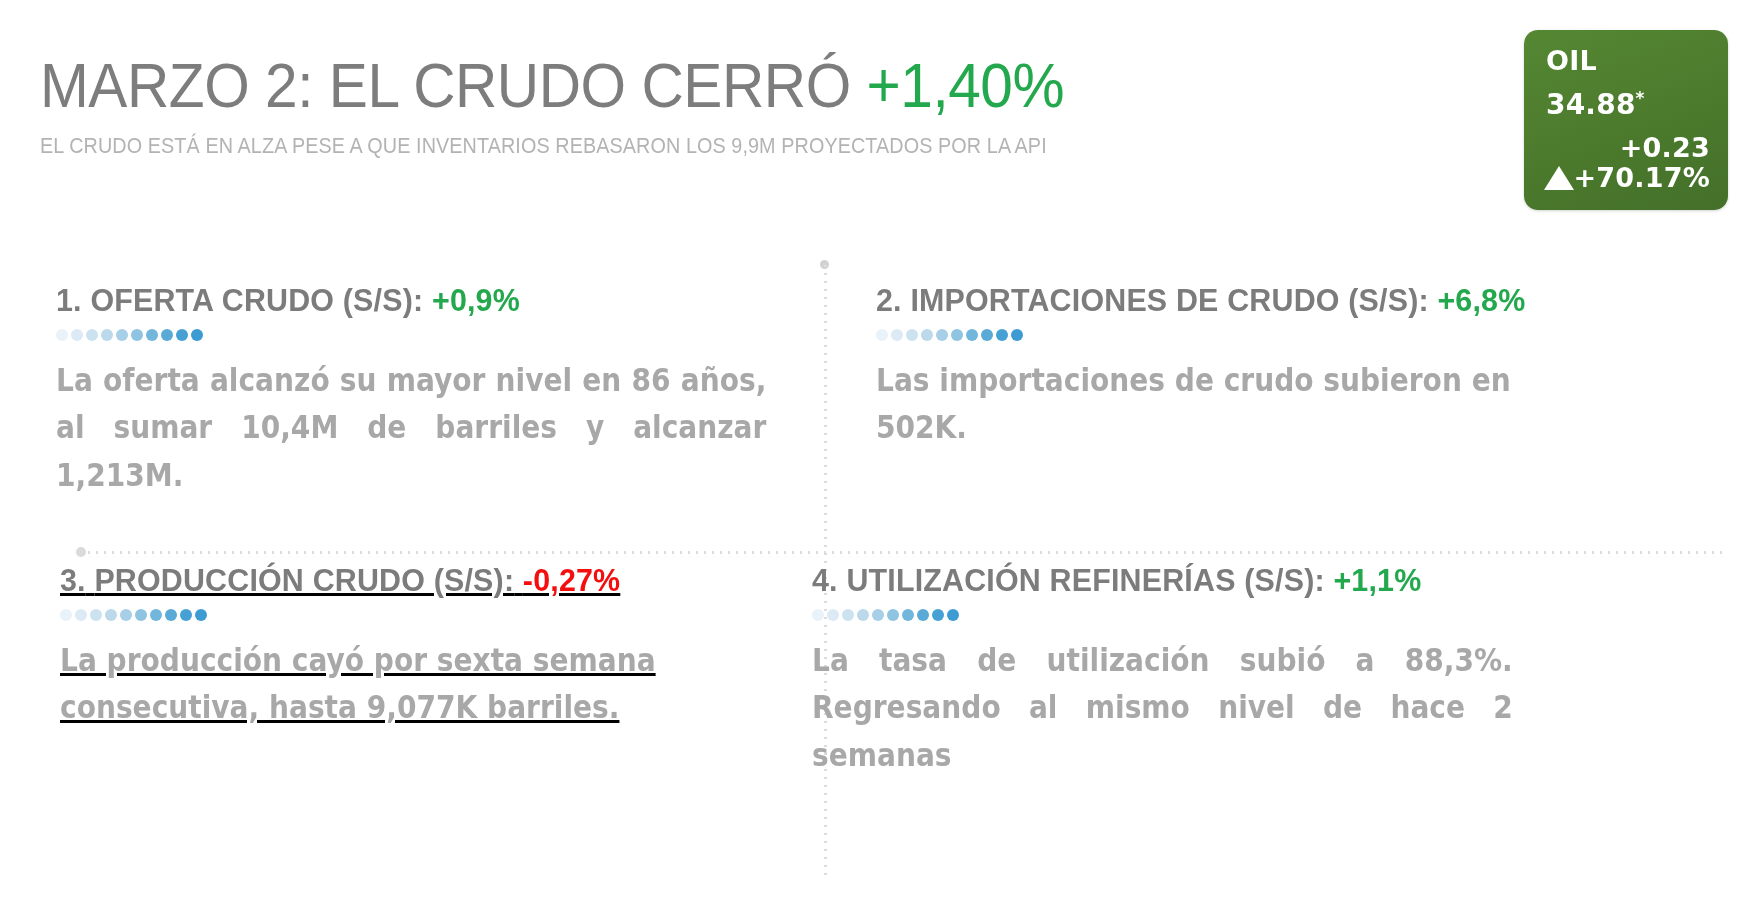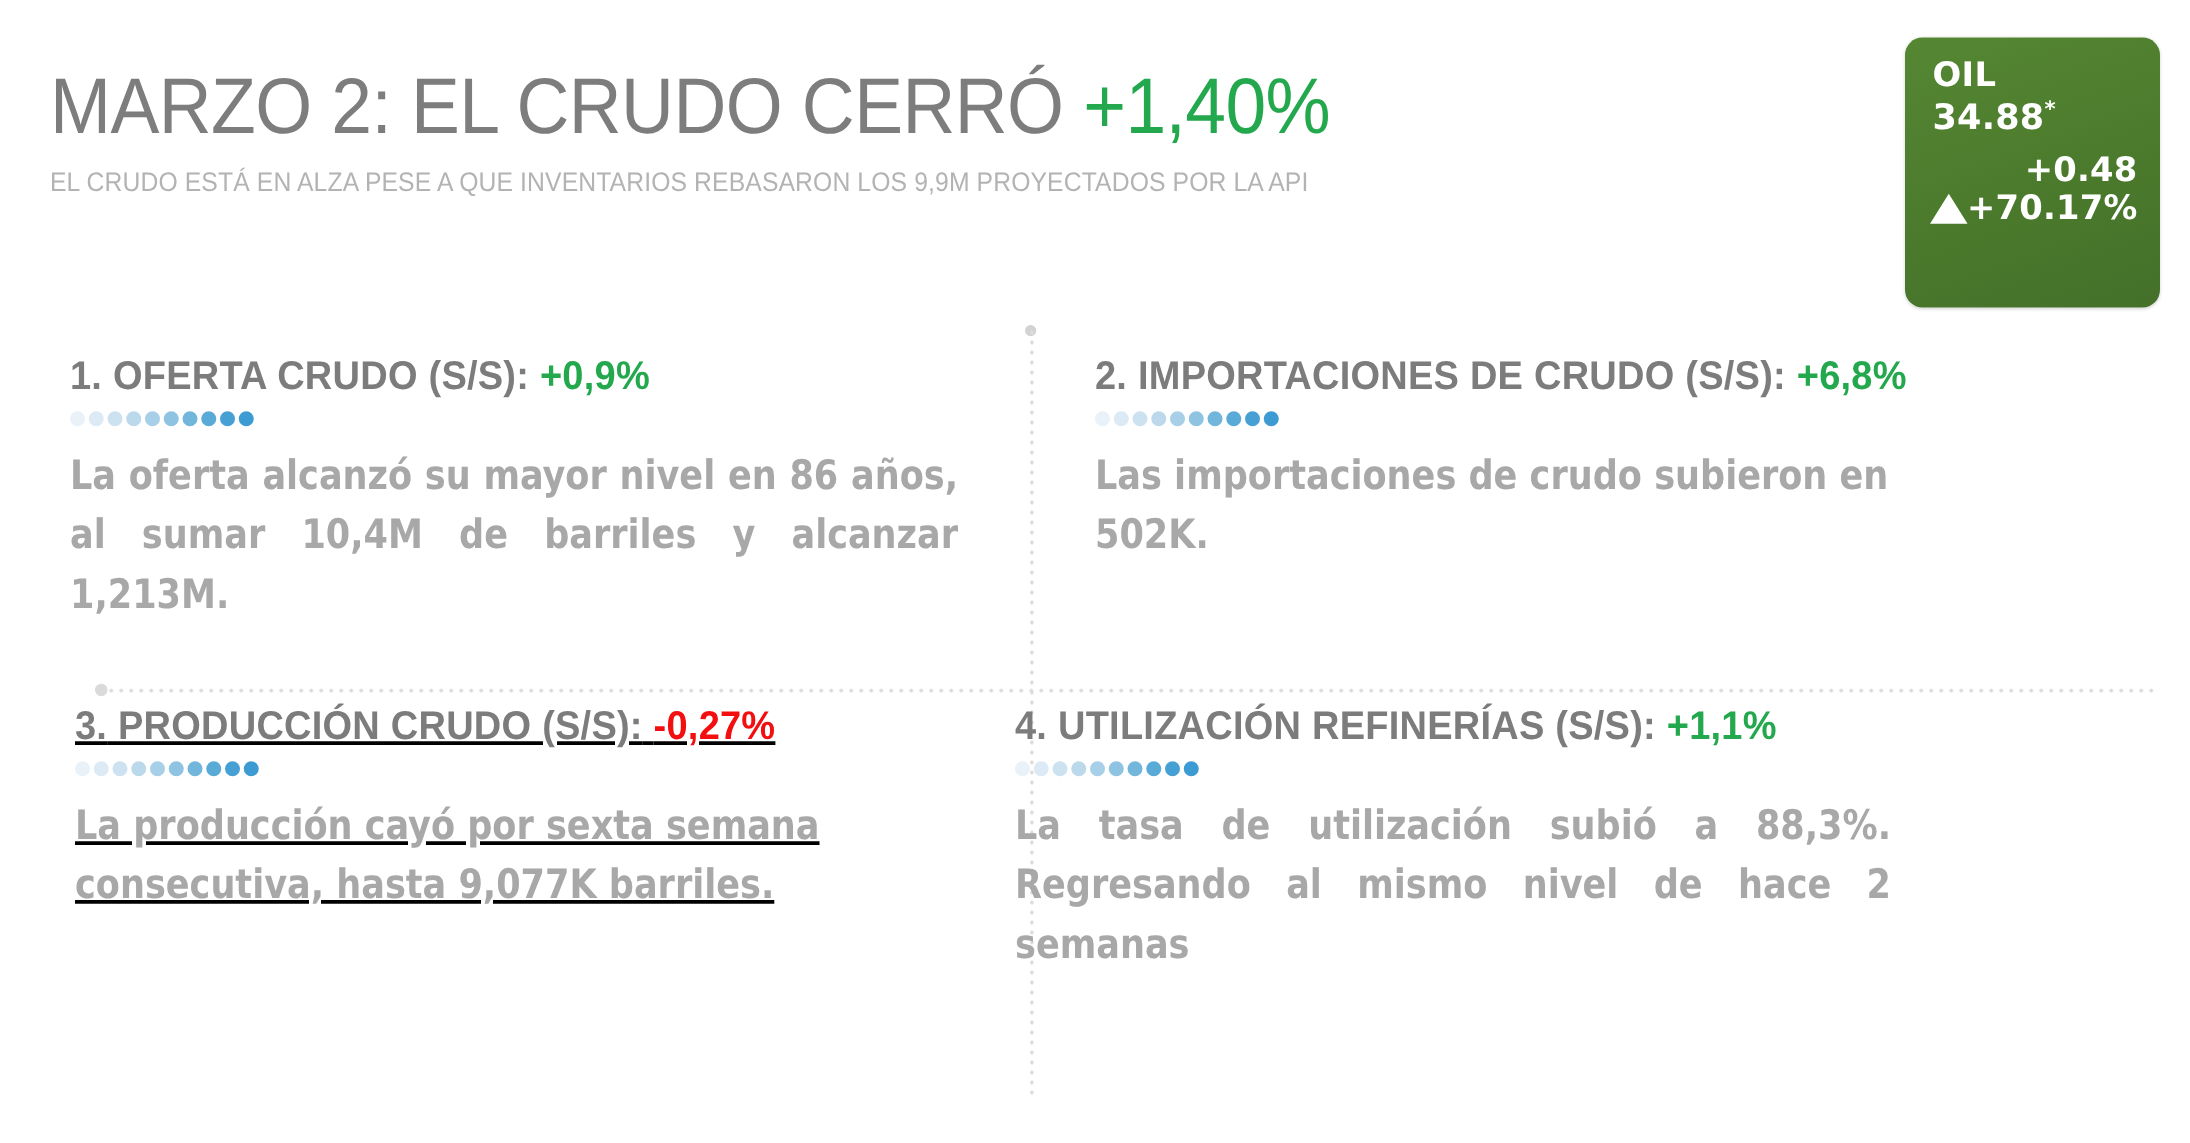--- a/index.html
+++ b/index.html
@@ -48,37 +48,37 @@
     transform: scaleX(0.92);
     transform-origin: left center;
   }
 
   
   #oil-badge {
     position: absolute;
     right: 24px;
     top: 30px;
     width: 204px;
-    height: 216px;
+    height: 180px;
     border-radius: 14px;
     background: linear-gradient(160deg, #558733 0%, #4b7a2c 55%, #44702a 100%);
     box-shadow: 0 1px 3px rgba(0,0,0,0.18);
     color: #ffffff;
     font-family: "DejaVu Sans", sans-serif;
     padding: 16px 18px 12px 22px;
     box-sizing: border-box;
   }
   #oil-symbol {
     font-size: 27px;
     font-weight: bold;
     line-height: 1.1;
     letter-spacing: 0.3px;
   }
   #oil-price {
-    margin-top: 1px;
+    margin-top: 12px;
     font-size: 28px;
     font-weight: bold;
     letter-spacing: 0.2px;
   }
   #oil-price .star { font-size: 17px; vertical-align: super; }
   #oil-change-block {
     margin-top: 12px;
     text-align: right;
     position: relative;
   }
@@ -204,21 +204,21 @@
   <div id="subtitle">EL CRUDO ESTÁ EN ALZA PESE A QUE INVENTARIOS REBASARON LOS 9,9M PROYECTADOS POR LA API</div>
 </div>
 
 <div id="oil-badge">
   <div id="oil-symbol">OIL</div>
   <div id="oil-price">
     <span>34.88</span><span class="star">*</span>
   </div>
   <div id="oil-change-block">
     <div id="oil-arrow-up"></div>
-    <div id="oil-change-abs">+0.48</div>
+    <div id="oil-change-abs">+0.23</div>
     <div id="oil-change-pct">+70.17%</div>
   </div>
 </div>
 
 <div id="divider-vertical-cap"></div>
 <div id="divider-vertical"></div>
 <div id="divider-horizontal-cap"></div>
 <div id="divider-horizontal"></div>
 
 <div class="quadrant" id="quad-1">

